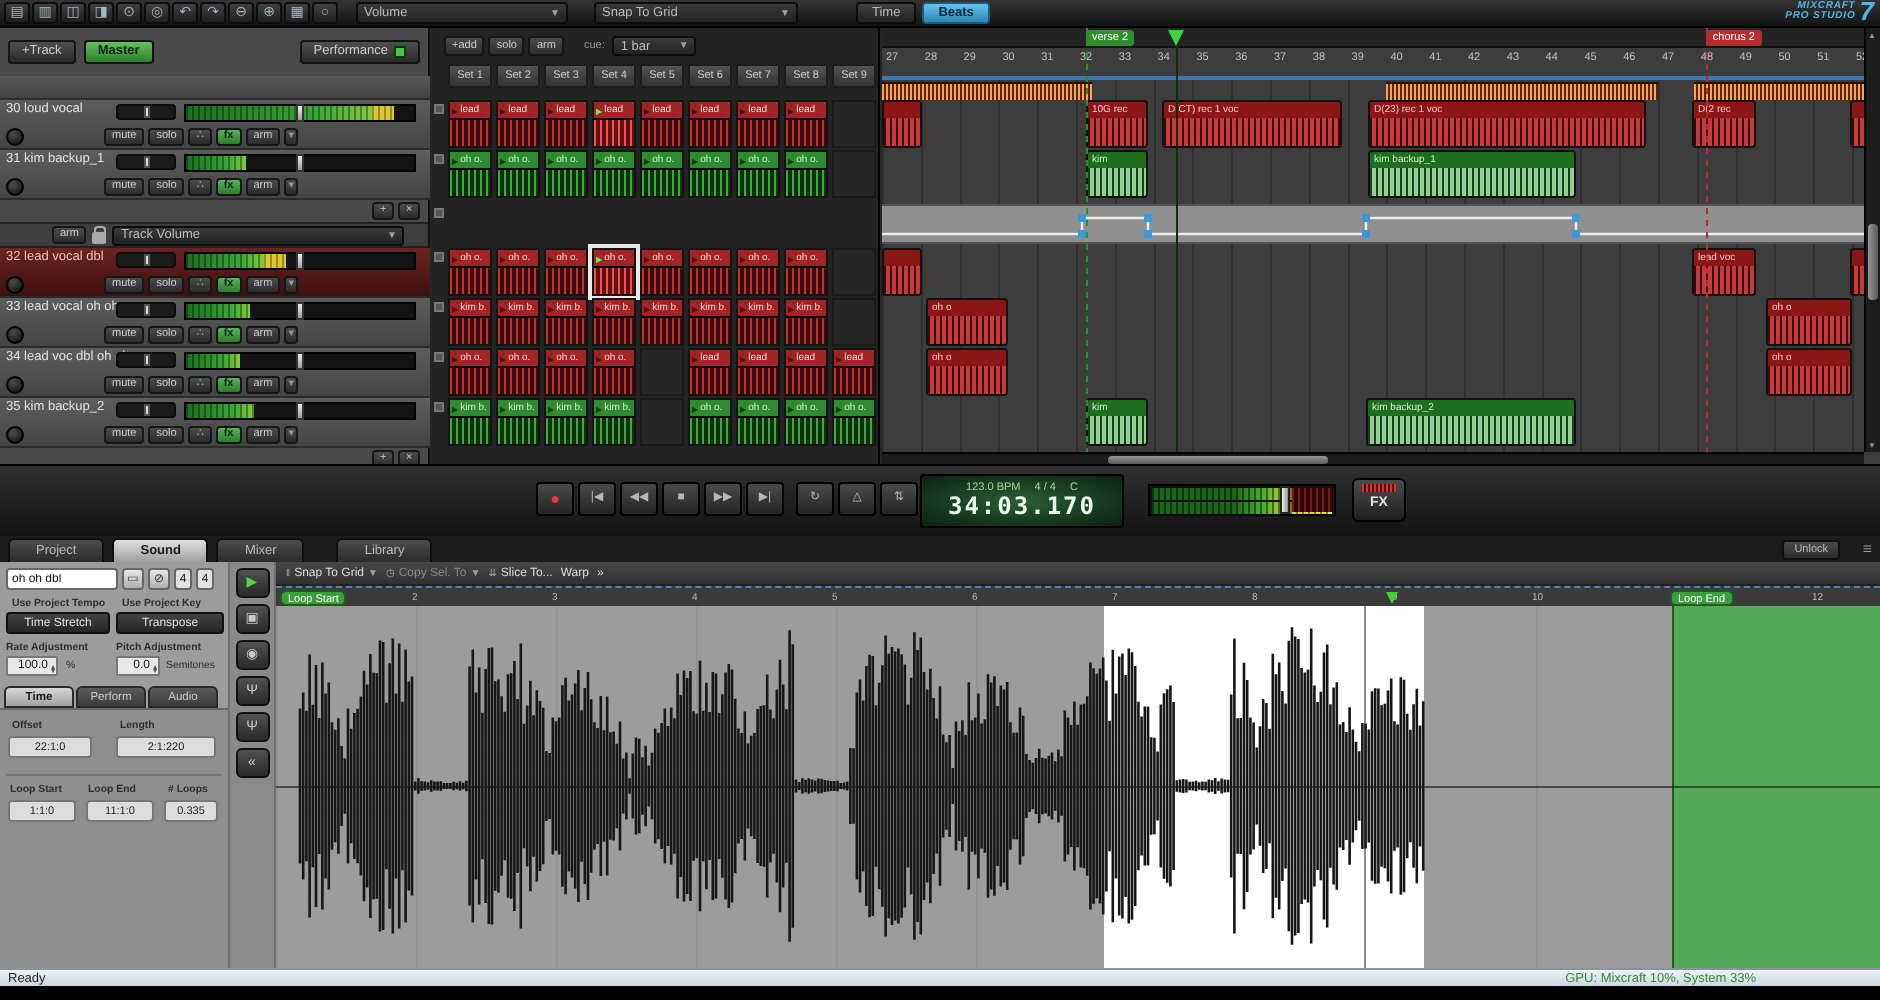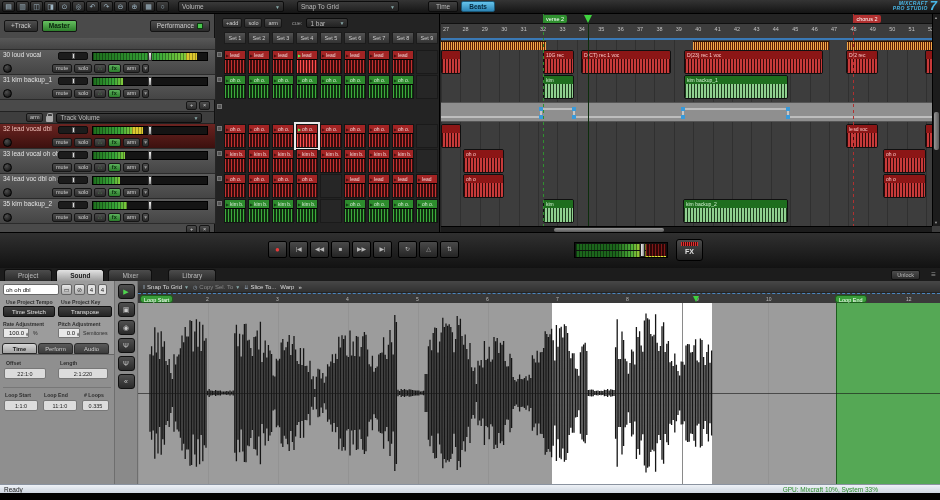--- a/index.html
+++ b/index.html
@@ -895,20 +895,28 @@
         <div class="trbtn">◀◀</div>
         <div class="trbtn">■</div>
         <div class="trbtn">▶▶</div>
         <div class="trbtn">▶|</div>
       </div>
     <div id="transport-tools">
         <div class="trbtn">↻</div>
         <div class="trbtn">△</div>
         <div class="trbtn">⇅</div>
       </div>
+    <div id="lcd">
+      <div id="lcd-l1">
+        <span>123.0 BPM</span>
+        <span>4 / 4</span>
+        <span>C</span>
+      </div>
+      <div id="lcd-l2">34:03.170</div>
+    </div>
     <div id="meter">
       <div class="mbar"></div>
       <div class="mbar"></div>
       <div class="redzone"></div>
       <div class="mhandle"></div>
     </div>
     <div id="fx-btn">
       <div id="fx-lab"></div>
       <div id="fx-txt">FX</div>
     </div>

